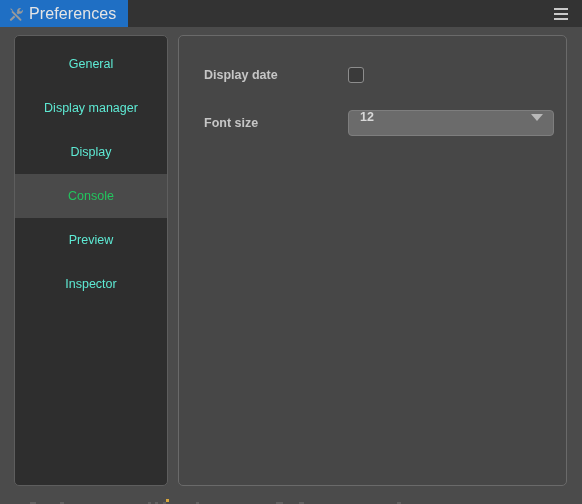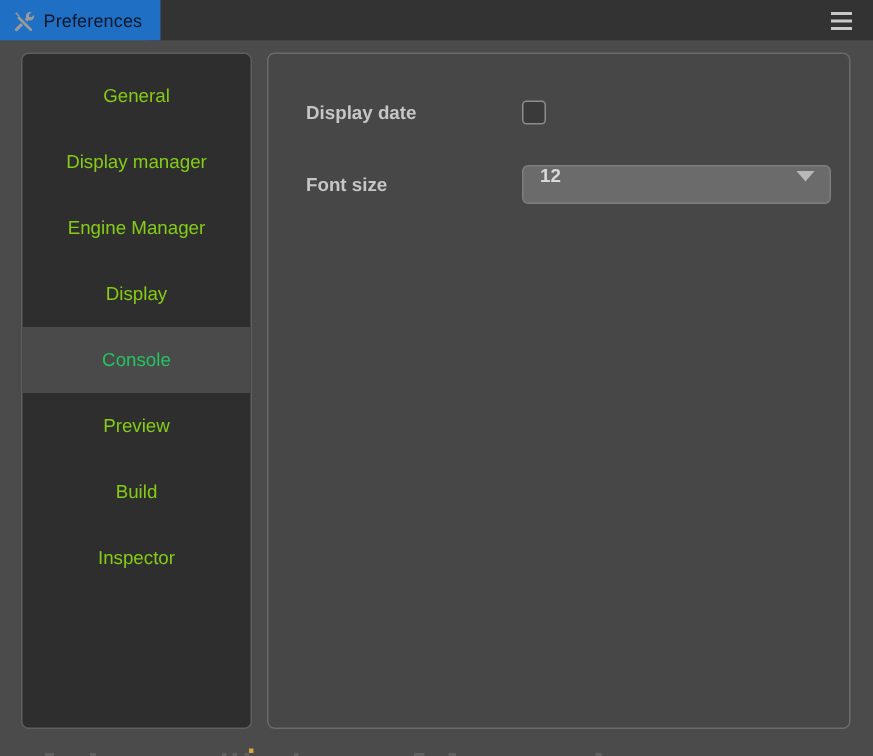--- a/index.html
+++ b/index.html
@@ -57,22 +57,22 @@
   }
 
   .tab-icon {
     width: 14px;
     height: 14px;
     flex: 0 0 auto;
     display: block;
   }
 
   .tab-label {
-    font-size: 12px;
-    color: #0f172a;
+    font-size: 16px;
+    color: #e5e5e5;
     letter-spacing: .1px;
     white-space: nowrap;
   }
 
   .titlebar-spacer { flex: 1 1 auto; }
 
   .hamburger {
     width: 26px;
     display: flex;
     flex-direction: column;
@@ -110,21 +110,21 @@
     display: flex;
     flex-direction: column;
     padding-top: 6px;
   }
 
   .nav-item {
     height: 44px;
     line-height: 44px;
     text-align: center;
     font-size: 12.5px;
-    color: #84cc16;
+    color: #5eead4;
     cursor: pointer;
     user-select: none;
     white-space: nowrap;
   }
 
   .nav-item.selected {
     background: #4a4a4a;
     color: #22c55e;
   }
 
@@ -250,25 +250,23 @@
       <span></span>
       <span></span>
     </div>
   </div>
 
   <div class="content">
 
     <div class="sidebar">
       <div class="nav-item">General</div>
       <div class="nav-item">Display manager</div>
-      <div class="nav-item">Engine Manager</div>
       <div class="nav-item">Display</div>
       <div class="nav-item selected">Console</div>
       <div class="nav-item">Preview</div>
-      <div class="nav-item">Build</div>
       <div class="nav-item">Inspector</div>
     </div>
 
     <div class="panel">
 
       <div class="form-row">
         <span class="form-label">Display date</span>
         <span class="checkbox"></span>
       </div>
 

